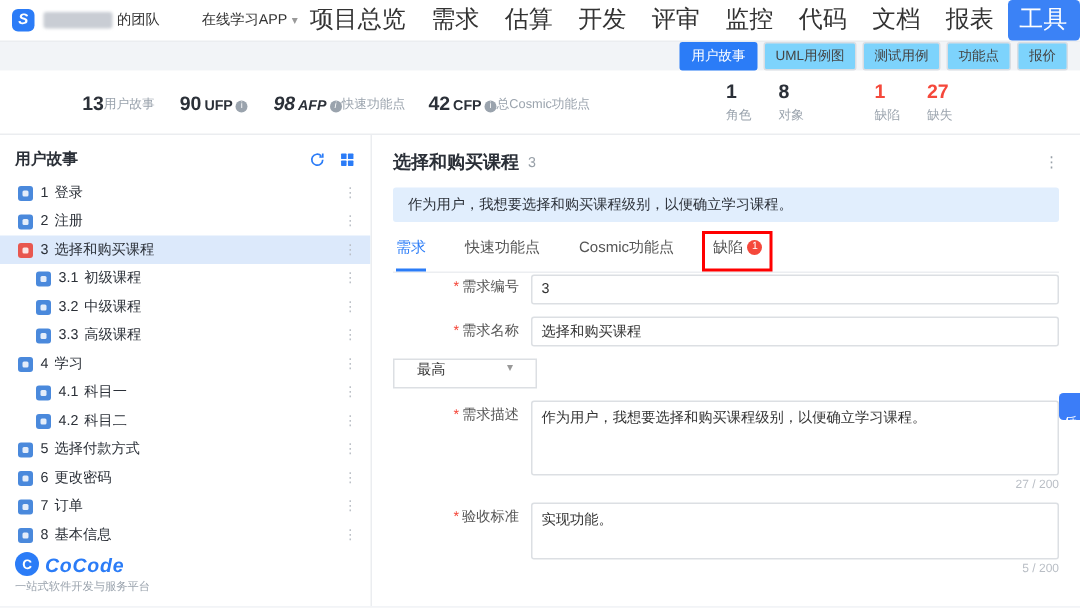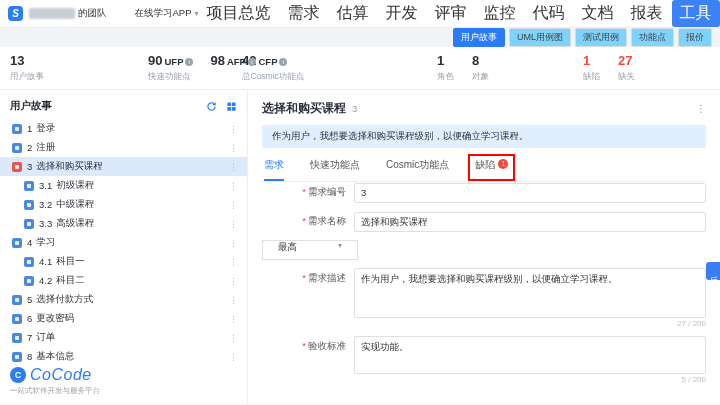--- a/index.html
+++ b/index.html
@@ -23,25 +23,25 @@
   .avatar-dark { width:14px; height:14px; border-radius:50%; background:radial-gradient(circle at 35% 35%, #6b7280, #1f2430); flex-shrink:0; }
   .avatar { width:17px; height:17px; border-radius:50%; background:radial-gradient(circle at 30% 30%, #ffd27a 0%, #f59e42 35%, #e25544 70%, #8c2f23 100%); border:1px solid #e8e8e8; flex-shrink:0; }
 
   
   .subbar { height:19px; display:flex; justify-content:flex-end; align-items:center; gap:4px; padding:0 8px; }
   .vbtn { font-size:9px; padding:2px 7px; border-radius:2px; border:1px solid #d9dde3; background:#7dd3fc; color:#444; cursor:pointer; white-space:nowrap; }
   .vbtn.active { background:#2b7cf7; border-color:#2b7cf7; color:#fff; }
 
   
   .statsbar { height:43px; background:#fff; border-bottom:1px solid #ebedf0; display:flex; align-items:center; padding:0 10px; }
-  .stat { display:flex; flex-direction:column; justify-content:center; flex-shrink:0; }
+  .stat { display:flex; justify-content:center; flex-shrink:0; }
   .stat.g1 { width:138px; } .stat.g2 { width:94px; } .stat.g3 { width:195px; } .stat.g4 { width:146px; }
   .vals { display:flex; align-items:baseline; gap:3px; }
   .cluster { display:flex; align-items:baseline; gap:2px; }
-  .cluster + .cluster { margin-left:14px; }
+  .cluster + .cluster { margin-left:14px;font-style:italic; }
   .v { font-size:13px; font-weight:bold; color:#2b3038; }
   .u { font-size:9.5px; font-weight:bold; color:#2b3038; }
   .info-i { width:8px; height:8px; border-radius:50%; background:#9aa3ad; color:#fff; font-size:6px; line-height:8px; text-align:center; display:inline-block; transform:translateY(-1px); }
   .slabel { font-size:8.5px; color:#9aa3ad; margin-top:3px; white-space:nowrap; }
   .pair { display:flex; gap:18px; }
   .pcol { display:flex; flex-direction:column; }
   .red { color:#f5483b !important; }
 
   
   .content { display:flex; height:314px; }
@@ -56,21 +56,21 @@
   .s-item.selected { background:#dce9fb; }
   .s-ico { width:10px; height:10px; border-radius:2px; background:#4a89dc; margin-right:5px; flex-shrink:0; position:relative; }
   .s-ico::after { content:""; position:absolute; inset:3px; background:rgba(255,255,255,.85); border-radius:1px; }
   .s-ico.red-ico { background:#e8574f; }
   .s-num { font-size:9.5px; color:#2b3038; margin-right:4px; white-space:nowrap; }
   .s-label { font-size:9.5px; color:#2b3038; white-space:nowrap; overflow:hidden; text-overflow:ellipsis; }
   .s-more { margin-left:auto; color:#b9bec5; font-size:9px; padding:0 3px; cursor:pointer; }
   .sb-foot { padding:4px 10px 8px; }
   .brandrow { display:flex; align-items:center; gap:4px; }
   .brand-icon { width:16px; height:16px; border-radius:50%; background:#2b7cf7; color:#fff; font-size:9px; font-weight:bold; display:flex; align-items:center; justify-content:center; }
-  .brand-name { font-size:16px; font-weight:normal; font-style:italic; color:#2b7cf7; letter-spacing:.5px; }
+  .brand-name { font-size:13px; font-weight:bold; font-style:italic; color:#2b7cf7; letter-spacing:.5px; }
   .slogan { font-size:7.5px; color:#9aa3ad; margin-top:2px; }
 
   
   .main { flex:1; background:#fff; padding:10px 14px 6px; position:relative; overflow:hidden; }
   .main-title { display:flex; align-items:center; }
   .mt-text { font-size:12px; font-weight:bold; color:#2b3038; }
   .mt-num { font-size:9.5px; color:#98a0a8; margin-left:6px; }
   .mt-more { margin-left:auto; color:#98a0a8; font-size:10px; cursor:pointer; }
   .banner { margin-top:8px; background:#e1eefd; border-radius:2px; padding:5px 10px; font-size:9.5px; color:#2b3038; }
   .tabs { display:flex; gap:26px; border-bottom:1px solid #eceef1; margin-top:10px; padding:0 2px; }

